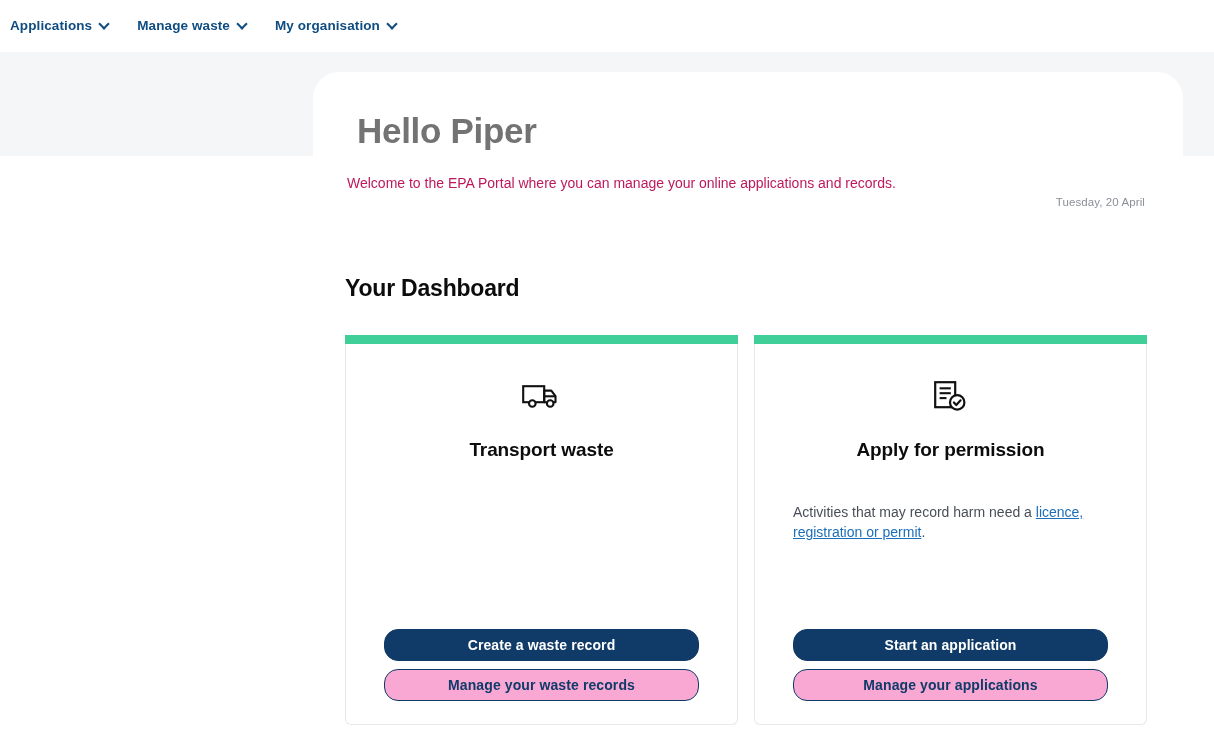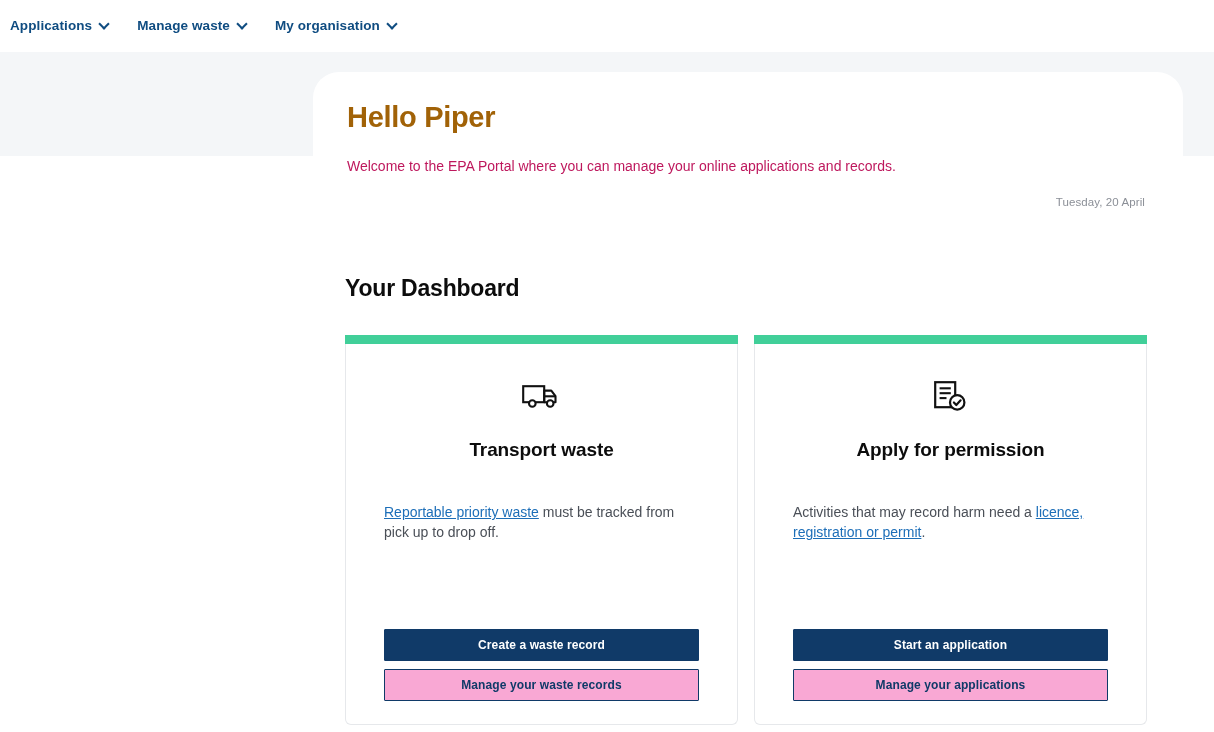--- a/index.html
+++ b/index.html
@@ -74,24 +74,24 @@
     top: 72px;
     width: 870px;
     height: 150px;
     background: #ffffff;
     border-radius: 26px;
     z-index: 3;
     box-sizing: border-box;
     padding: 30px 34px 0 34px;
   }
   .hero-title {
-    margin: 0;
-    font-size: 29px;
-    font-weight: 700;
-    color: #a16207;
+    margin: 10px;
+    font-size: 35px;
+    font-weight: 700;
+    color: #737373;
     letter-spacing: -0.3px;
     line-height: 1.1;
   }
   .hero-date {
     position: absolute;
     right: 38px;
     top: 124px;
     font-size: 11.5px;
     color: #8b8f97;
     letter-spacing: 0.1px;
@@ -176,22 +176,22 @@
     position: absolute;
     left: 38px;
     right: 38px;
     bottom: 23px;
     display: flex;
     flex-direction: column;
     gap: 8px;
   }
   .btn {
     height: 32px;
-    border-radius: 1px;
-    font-size: 12px;
+    border-radius: 14px;
+    font-size: 14px;
     font-weight: 700;
     display: flex;
     align-items: center;
     justify-content: center;
     cursor: pointer;
     box-sizing: border-box;
     letter-spacing: 0.1px;
   }
   .btn-primary {
     background: #103a68;
@@ -239,23 +239,20 @@
     <div class="card-icon">
       <svg width="40" height="30" viewBox="0 0 40 30" fill="none">
         <rect x="1.2" y="4.2" width="21" height="16" stroke="#111111" stroke-width="2.1"></rect>
         <path d="M22.2 8.6h7.1l4.2 5.6v6h-11.3z" stroke="#111111" stroke-width="2.1" stroke-linejoin="round"></path>
         <line x1="22.2" y1="14.3" x2="33.4" y2="14.3" stroke="#111111" stroke-width="2.1"></line>
         <circle cx="10.3" cy="21.5" r="3.3" fill="#ffffff" stroke="#111111" stroke-width="2.1"></circle>
         <circle cx="28.2" cy="21.5" r="3.3" fill="#ffffff" stroke="#111111" stroke-width="2.1"></circle>
       </svg>
     </div>
     <h3 class="card-title">Transport waste</h3>
-    <p class="card-body">
-      <a class="link">Reportable priority waste</a><span> must be tracked from pick up to drop off.</span>
-    </p>
     <div class="card-actions">
       <div class="btn btn-primary">Create a waste record</div>
       <div class="btn btn-secondary">Manage your waste records</div>
     </div>
   </div>
 
   <div class="card">
     <div class="card-accent"></div>
     <div class="card-icon">
       <svg width="34" height="32" viewBox="0 0 34 32" fill="none">

